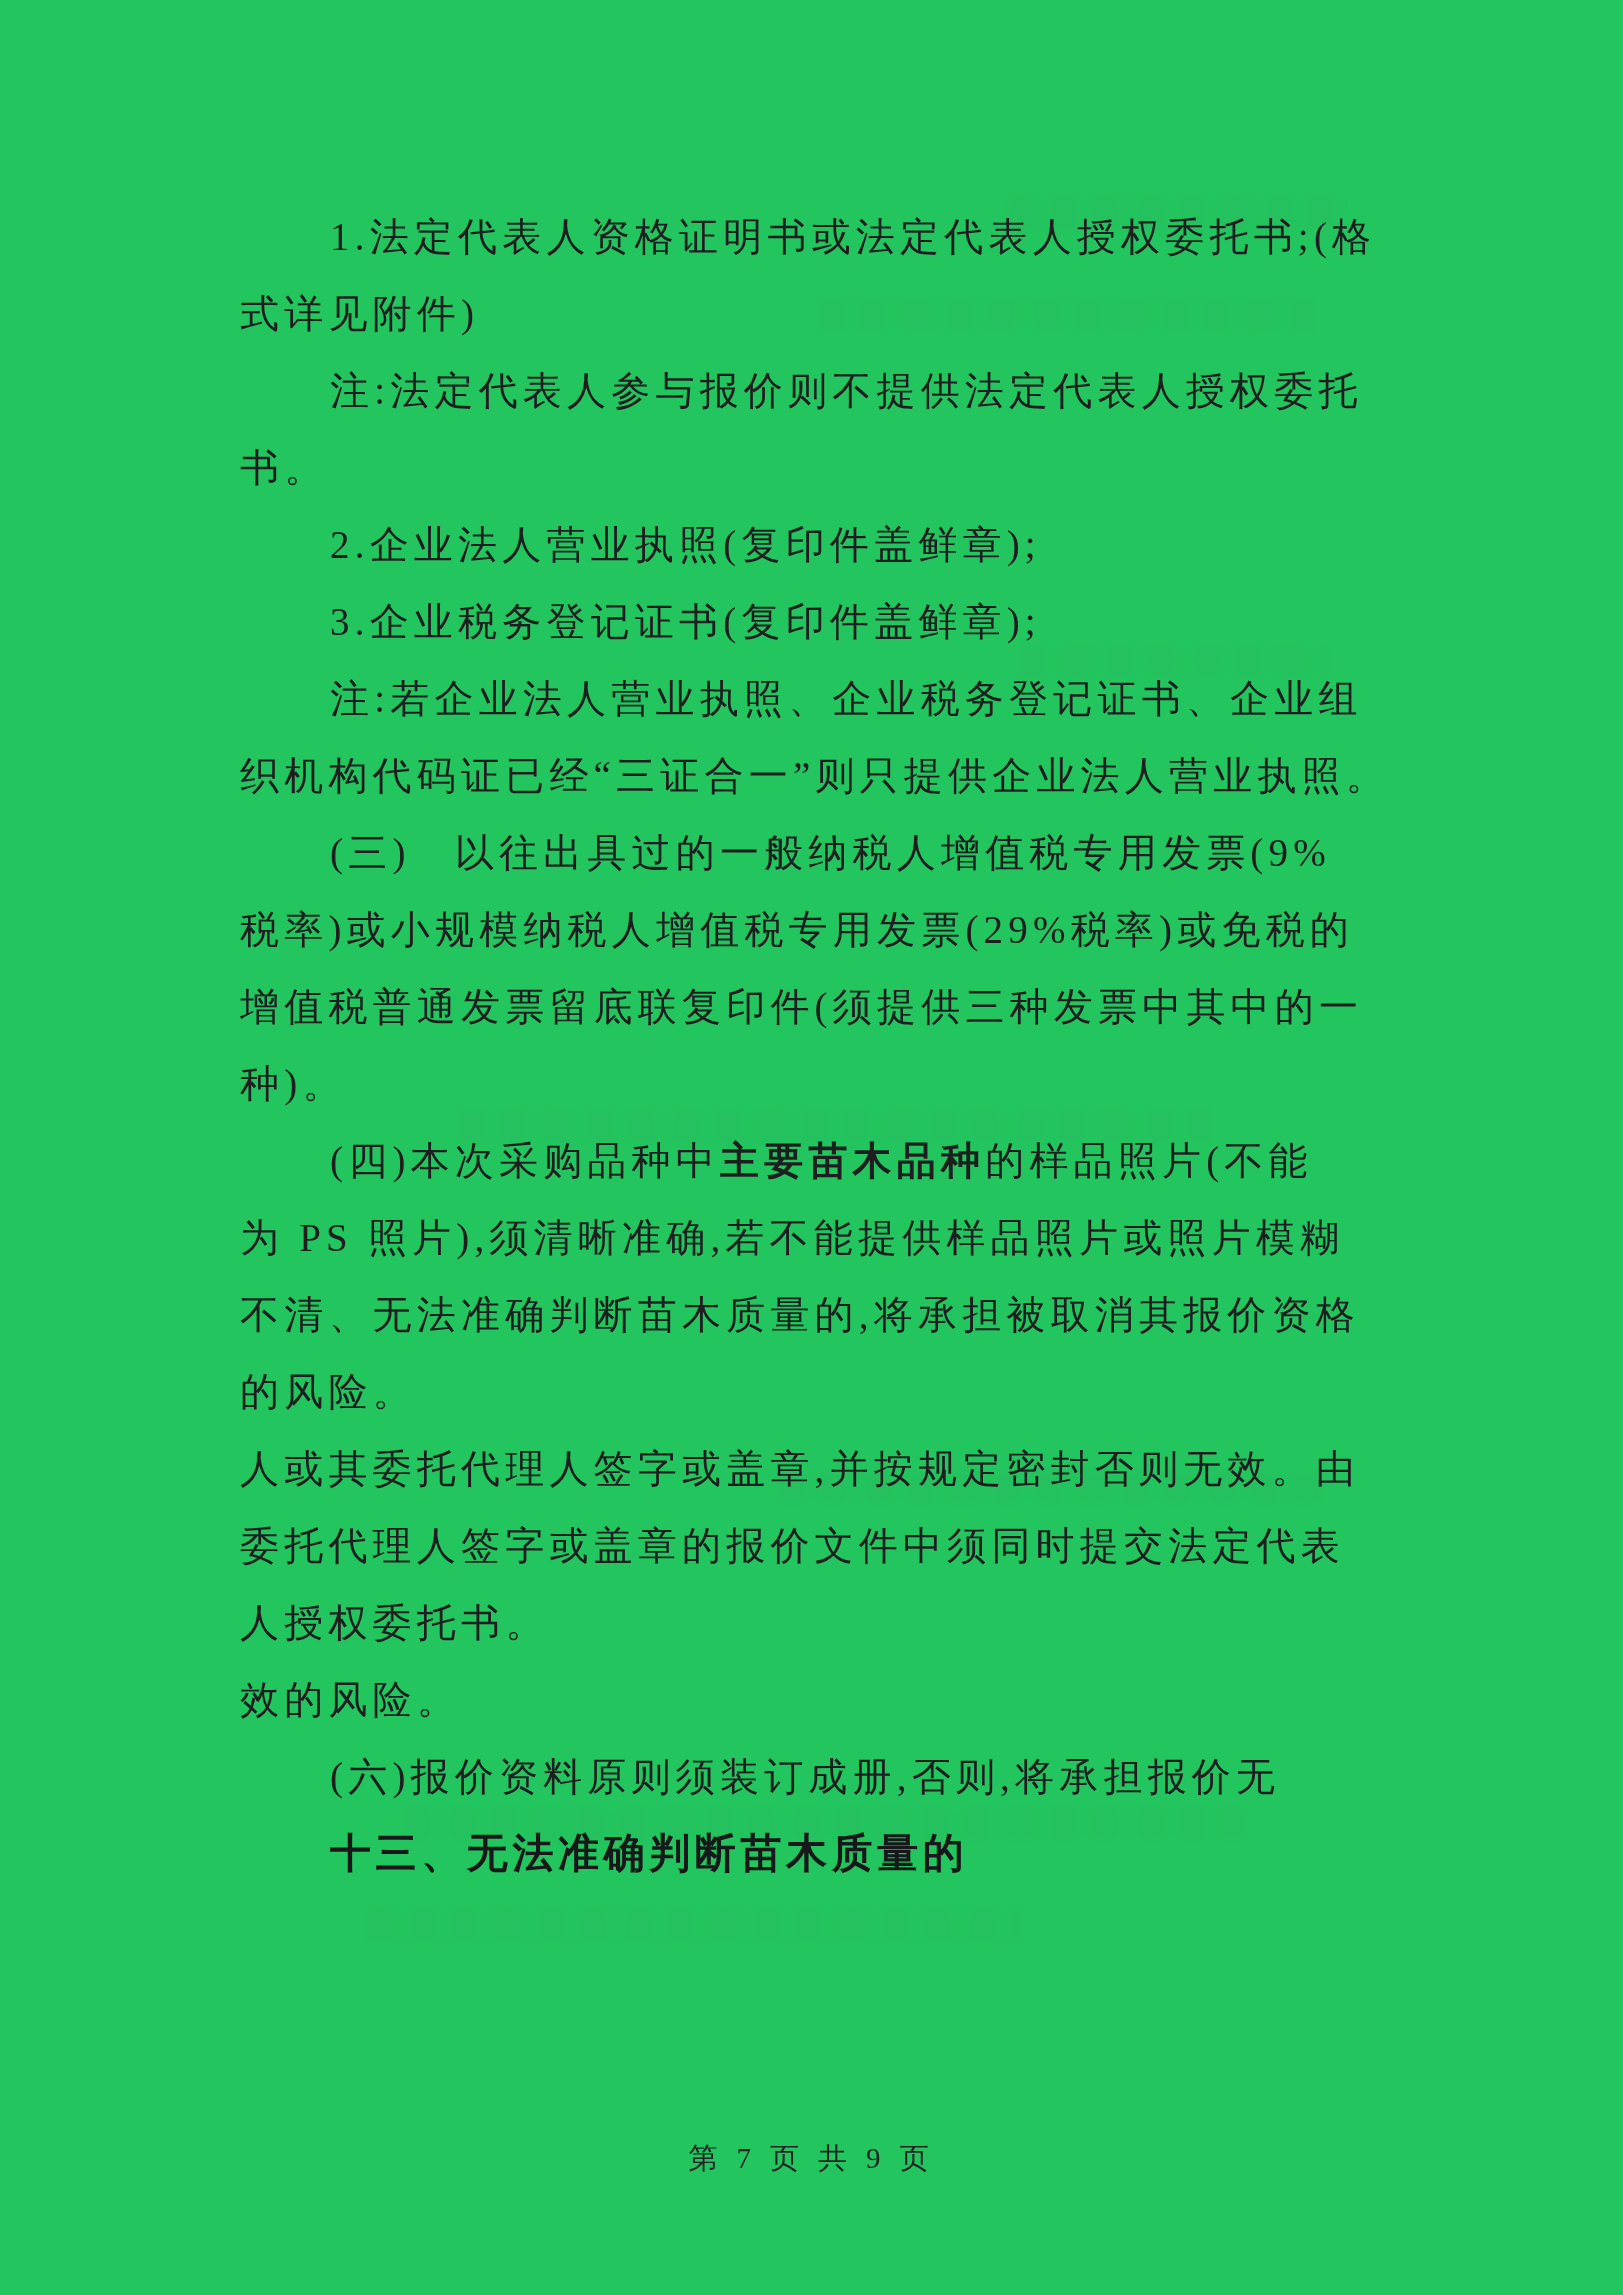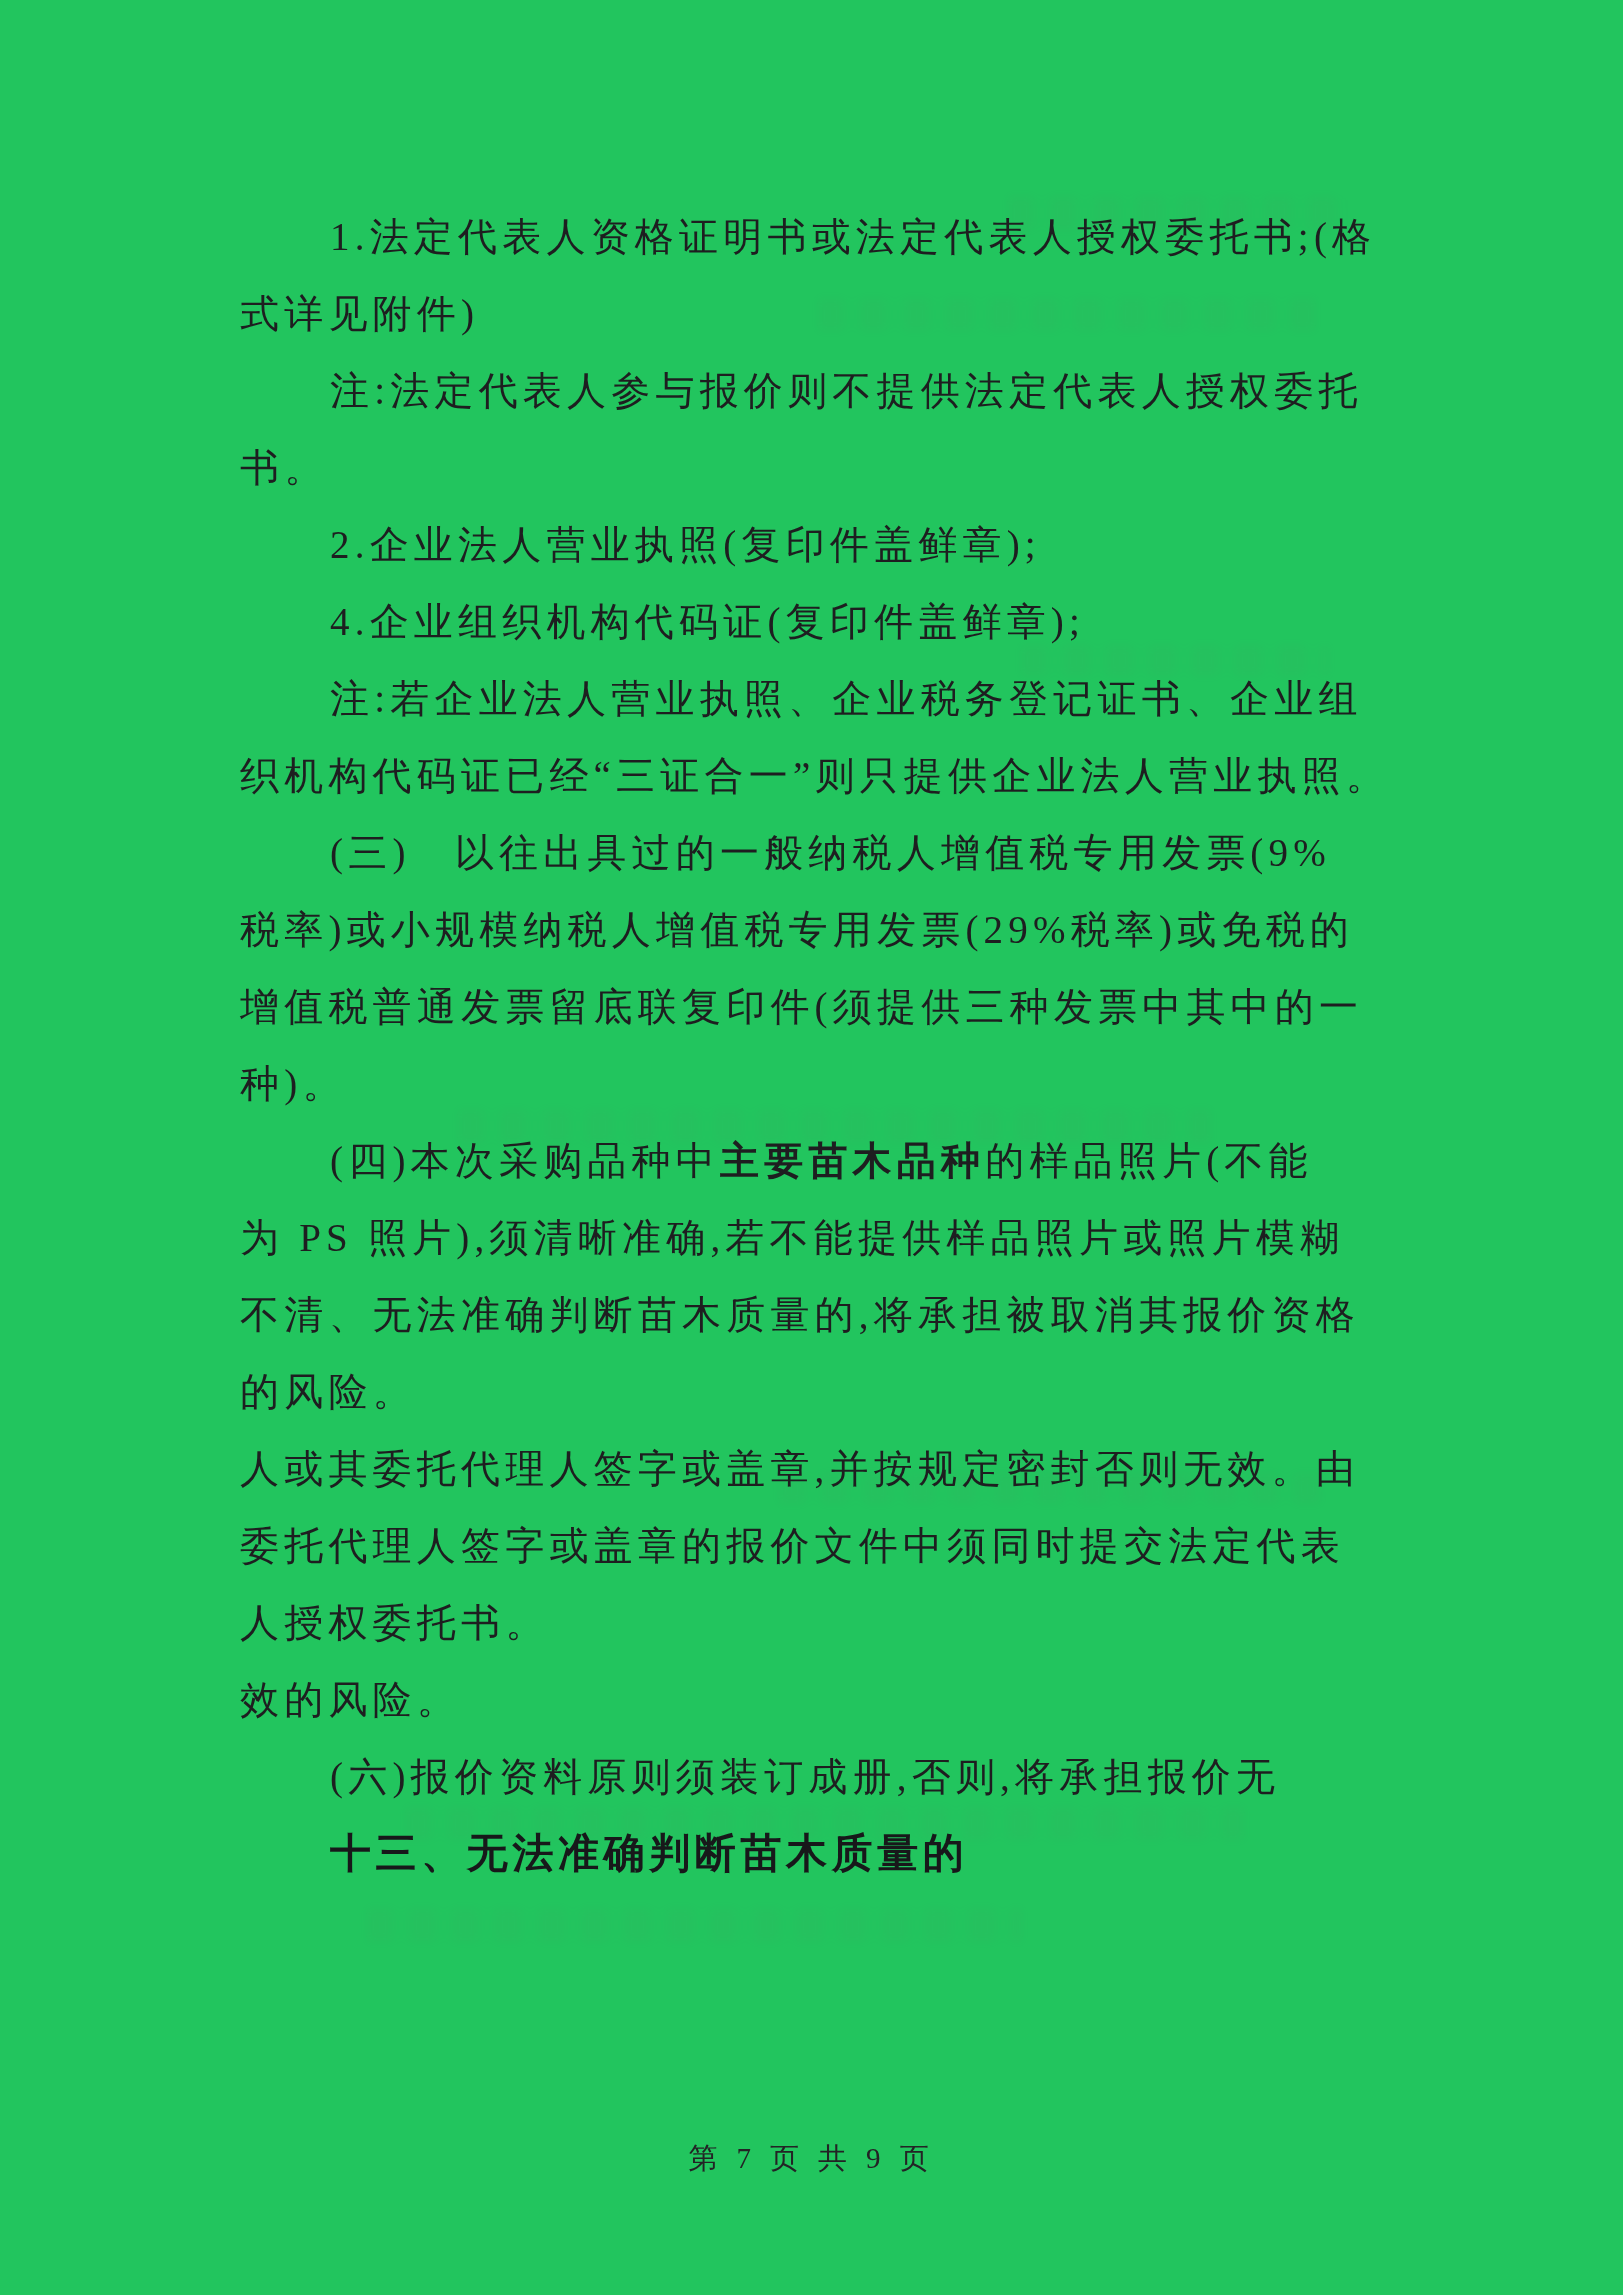--- a/index.html
+++ b/index.html
@@ -69,21 +69,21 @@
   <div class="smudge" style="left:779px;top:1473px;width:543px;height:31px;"></div>
   <div class="smudge" style="left:406px;top:1807px;width:838px;height:33px;"></div>
   <div class="smudge" style="left:367px;top:1908px;width:655px;height:34px;"></div>
 
   <div class="text-block">
     <div class="line indent">1.法定代表人资格证明书或法定代表人授权委托书;(格</div>
     <div class="line">式详见附件)</div>
     <div class="line indent">注:法定代表人参与报价则不提供法定代表人授权委托</div>
     <div class="line">书。</div>
     <div class="line indent">2.企业法人营业执照(复印件盖鲜章);</div>
-    <div class="line indent">4.企业组织机构代码证(复印件盖鲜章);</div>
+    <div class="line indent">3.企业税务登记证书(复印件盖鲜章);</div>
     <div class="line indent">注:若企业法人营业执照、企业税务登记证书、企业组</div>
     <div class="line">织机构代码证已经“三证合一”则只提供企业法人营业执照。</div>
     <div class="line indent">(三)　以往出具过的一般纳税人增值税专用发票(9%</div>
     <div class="line">税率)或小规模纳税人增值税专用发票(29%税率)或免税的</div>
     <div class="line">增值税普通发票留底联复印件(须提供三种发票中其中的一</div>
     <div class="line">种)。</div>
     <div class="line indent">
       <span>(四)本次采购品种中</span><span class="bold">主要苗木品种</span><span>的样品照片(不能</span>
     </div>
     <div class="line">为 PS 照片),须清晰准确,若不能提供样品照片或照片模糊</div>

